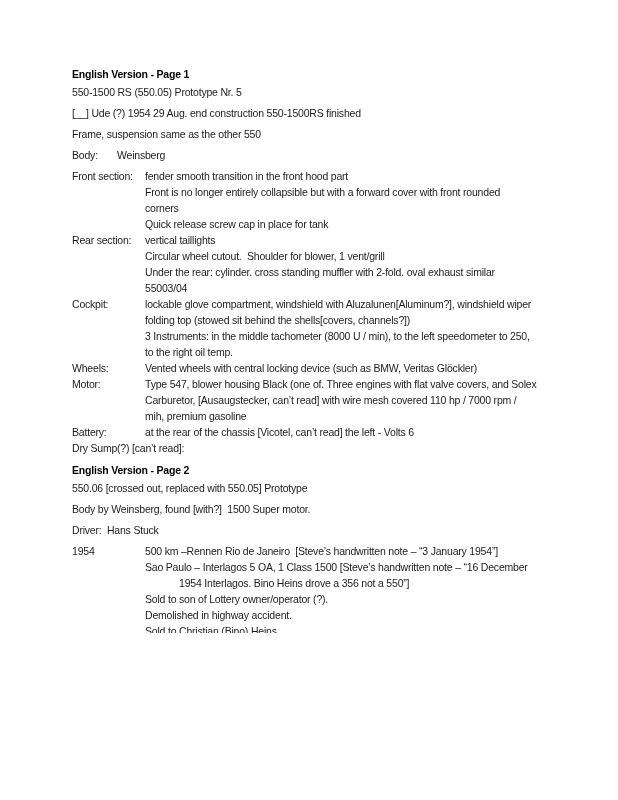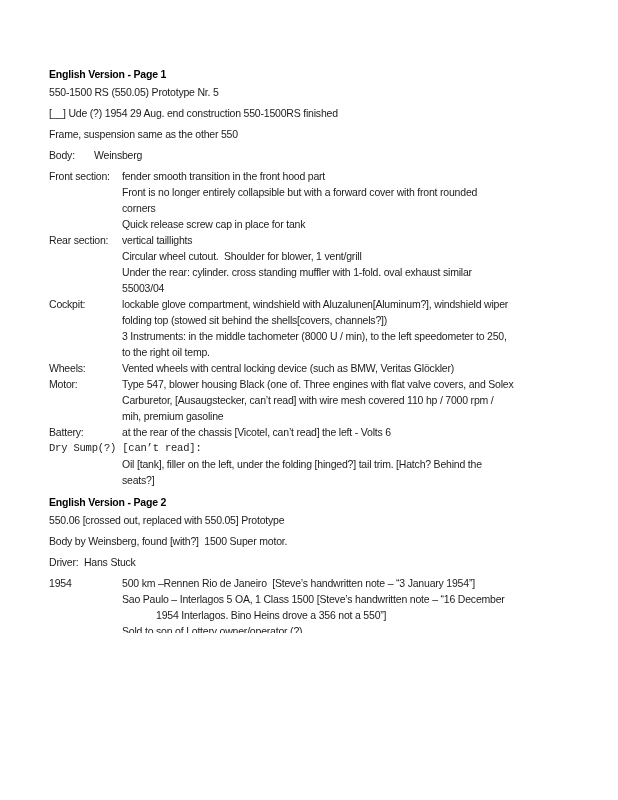--- a/index.html
+++ b/index.html
@@ -6,42 +6,42 @@
     margin: 0;
     padding: 0;
     background: #ffffff;
   }
   .page {
     position: relative;
     width: 618px;
     height: 633px;
     box-sizing: border-box;
     background: #ffffff;
-    padding: 66px 64px 0 49px;
+    padding: 66px 64px 0 72px;
     overflow: hidden;
     font-family: "Liberation Sans", sans-serif;
     font-size: 10.5px;
     letter-spacing: -0.2px;
     line-height: 16px;
     color: #1c1c1c;
   }
   .para { white-space: pre; }
   .b { font-weight: bold; color: #000000; }
   .mb2 { margin-bottom: 2px; }
   .mb5 { margin-bottom: 5px; }
   .mb6 { margin-bottom: 6px; }
   .row { position: relative; }
   .row .lbl {
     position: absolute;
     left: 0;
     top: 0;
     white-space: pre;
   }
   .row .content { margin-left: 73px; }
-  .row-full .lbl { position: static; display: block; white-space: pre; font-family: Liberation Mono, monospace; }
+  .row-full .lbl { position: static; display: block; white-space: pre; }
   .ln { white-space: pre; }
   .ln.indent2 { padding-left: 34px; }
   .body-row .content { margin-left: 45px; }
 </style>
 </head>
 <body>
 
 <div class="page">
 
   <div class="para b mb2">English Version - Page 1</div>
@@ -67,21 +67,21 @@
         <div class="ln">corners</div>
         <div class="ln">Quick release screw cap in place for tank</div>
       </div>
     </div>
 
     <div class="row">
       <span class="lbl">Rear section:</span>
       <div class="content">
         <div class="ln">vertical taillights</div>
         <div class="ln">Circular wheel cutout.  Shoulder for blower, 1 vent/grill</div>
-        <div class="ln">Under the rear: cylinder. cross standing muffler with 1-fold. oval exhaust similar</div>
+        <div class="ln">Under the rear: cylinder. cross standing muffler with 2-fold. oval exhaust similar</div>
         <div class="ln">55003/04</div>
       </div>
     </div>
 
     <div class="row">
       <span class="lbl">Cockpit:</span>
       <div class="content">
         <div class="ln">lockable glove compartment, windshield with Aluzalunen[Aluminum?], windshield wiper</div>
         <div class="ln">folding top (stowed sit behind the shells[covers, channels?])</div>
         <div class="ln">3 Instruments: in the middle tachometer (8000 U / min), to the left speedometer to 250,</div>
@@ -107,24 +107,20 @@
 
     <div class="row">
       <span class="lbl">Battery:</span>
       <div class="content">
         <div class="ln">at the rear of the chassis [Vicotel, can’t read] the left - Volts 6</div>
       </div>
     </div>
 
     <div class="row row-full">
       <span class="lbl">Dry Sump(?) [can’t read]:</span>
-      <div class="content">
-        <div class="ln">Oil [tank], filler on the left, under the folding [hinged?] tail trim. [Hatch? Behind the</div>
-        <div class="ln">seats?]</div>
-      </div>
     </div>
 
   </div>
 
   <div class="para b mb2">English Version - Page 2</div>
   <div class="para mb5">550.06 [crossed out, replaced with 550.05] Prototype</div>
 
   <div class="para mb5">Body by Weinsberg, found [with?]  1500 Super motor.</div>
   <div class="para mb5">Driver:  Hans Stuck</div>
 

